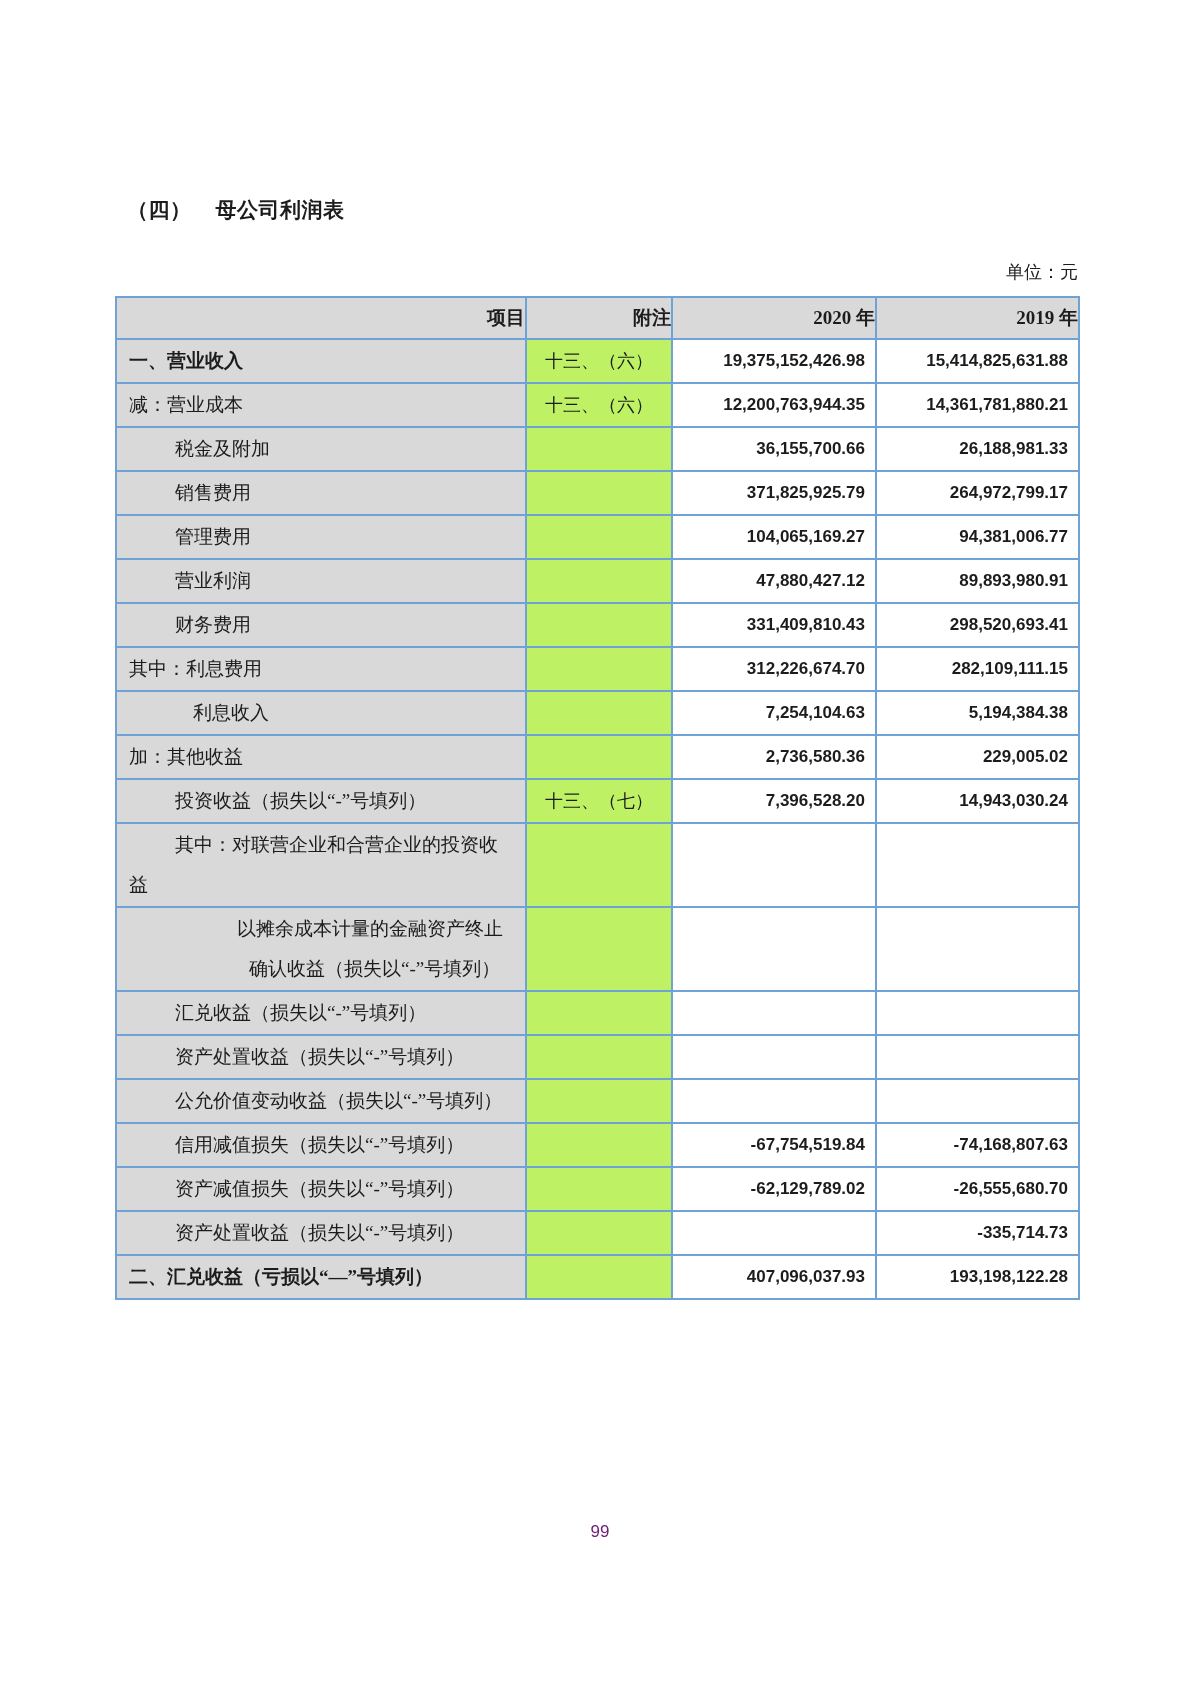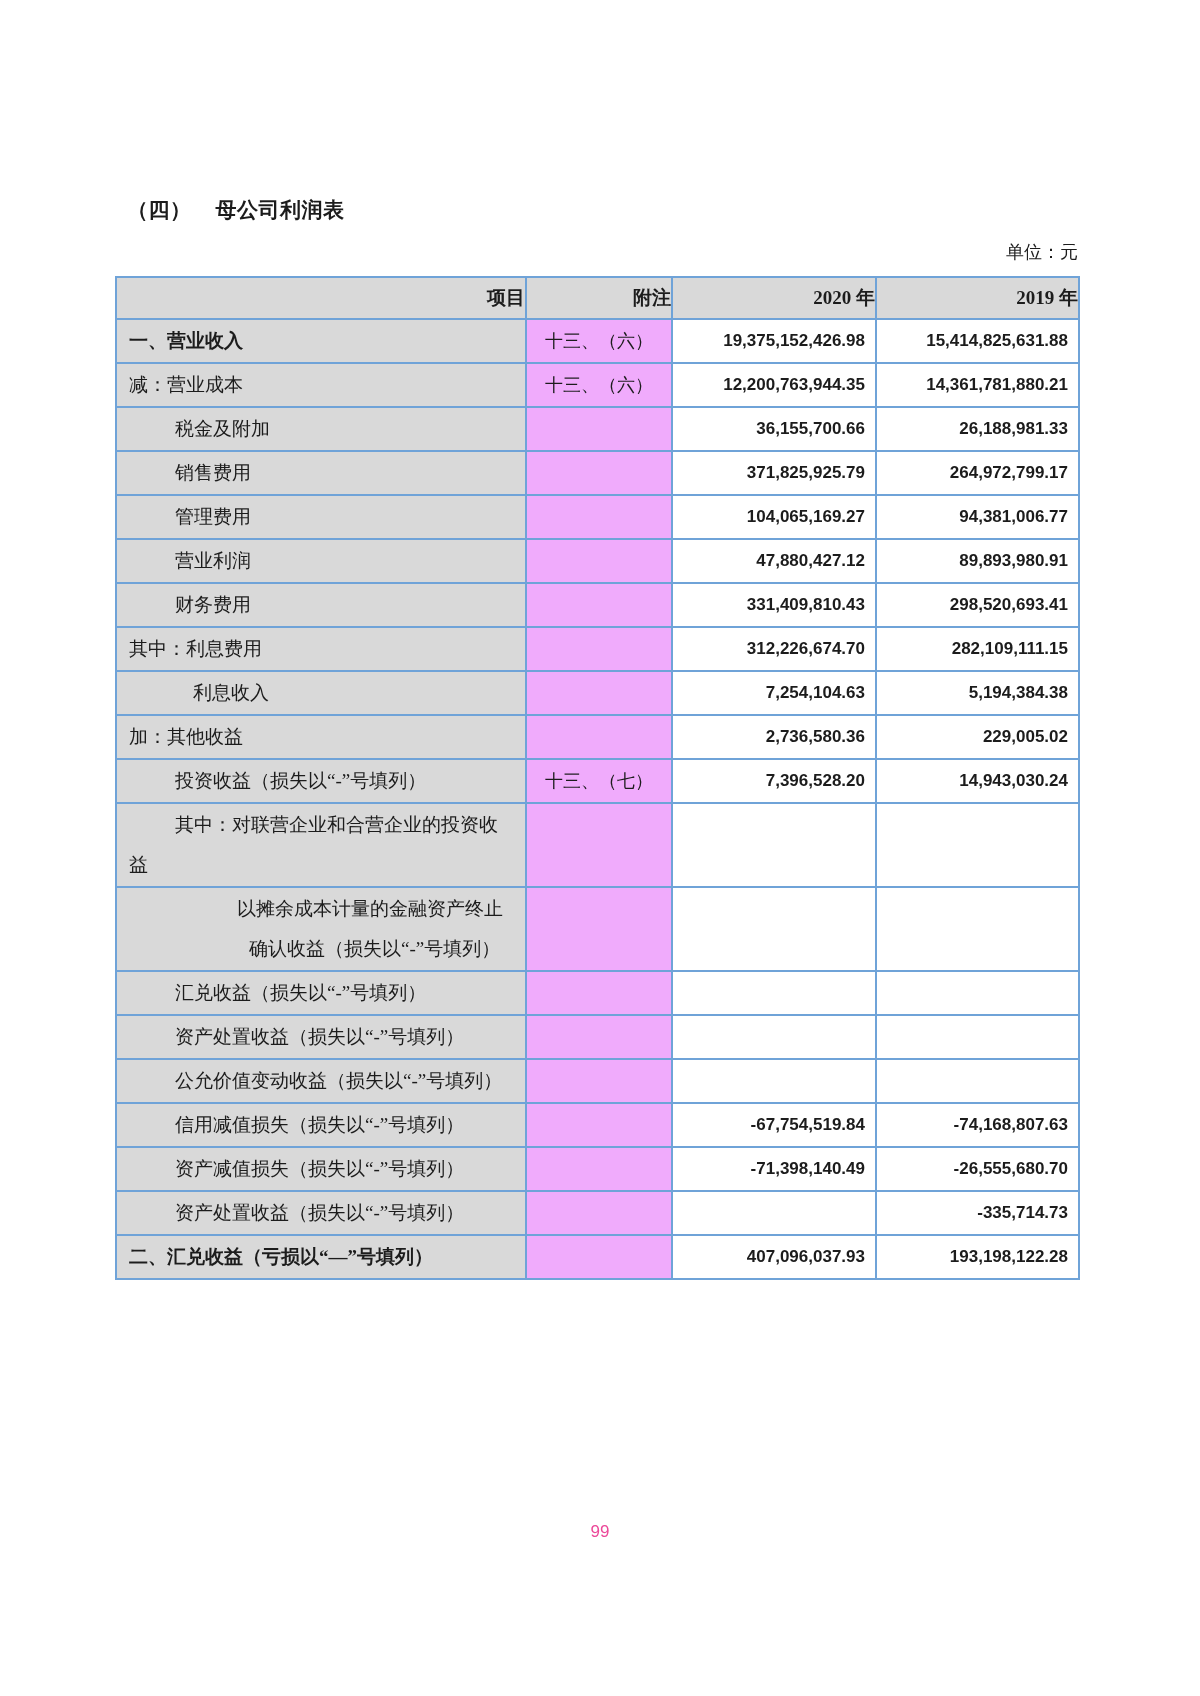--- a/index.html
+++ b/index.html
@@ -13,61 +13,61 @@
   .content {
     position: absolute; left: 115px; top: 196px; width: 963px;
   }
   .section-title {
     font-size: 21px; font-weight: bold; margin-left: 12px;
     letter-spacing: 0.5px;
   }
   .section-title .section-no { margin-right: 24px; }
   .unit-line {
     text-align: right; font-size: 18px;
-    margin-top: 16px; margin-bottom: 12px;
+    margin-top: 36px; margin-bottom: 12px;
   }
   table.fin {
     width: 963px; table-layout: fixed; border-collapse: collapse;
   }
   table.fin th, table.fin td {
     border: 2px solid var(--border, #6fa3d8);
     vertical-align: middle;
   }
   table.fin th {
     background: var(--cellbg, #d9d9d9);
     font-size: 19px; font-weight: bold;
     height: 42px; text-align: right; padding-left: 12px;
   }
   td.lbl {
     background: var(--cellbg, #d9d9d9);
     font-size: 19px; line-height: 40px;
     padding: 1px 10px 1px 12px;
     text-align: left;
   }
   td.note {
-    text-align: center; font-size: 18px; background: #f0abfc;
+    text-align: center; font-size: 18px; background: #bef264;
   }
   td.num {
     text-align: right; background: #fff;
     font-family: "Liberation Sans", "DejaVu Sans", sans-serif;
     font-weight: 600; font-size: 17px;
     padding-right: 10px;
   }
   tr.bold-row td.lbl { font-weight: bold; }
   tr.bold-row td.num { font-weight: 700; }
   
   .ind0 { text-indent: 0; margin-top: 44px; }
   .ind1 { text-indent: 46px; }
   .ind2 { text-indent: 64px; }
   .ind3 { padding-left: 132px !important; text-indent: -12px; }
   .page-number {
     position: absolute; top: 1522px; left: 0; width: 1200px;
     text-align: center; font-size: 17px;
     font-family: "Liberation Sans", "DejaVu Sans", sans-serif;
-    color: #ec4899;
+    color: #701a75;
   }
 </style>
 </head>
 <body style="--border: #6fa3d8; --cellbg: #d9d9d9;">
 
 <div class="content">
 
   <div class="section-title">
     <span class="section-no">（四）</span><span>母公司利润表</span>
   </div>
@@ -188,21 +188,21 @@
   </tr>
         <tr>
     <td class="lbl ind1">信用减值损失（损失以“-”号填列）</td>
     <td class="note"></td>
     <td class="num">-67,754,519.84</td>
     <td class="num">-74,168,807.63</td>
   </tr>
         <tr>
     <td class="lbl ind1">资产减值损失（损失以“-”号填列）</td>
     <td class="note"></td>
-    <td class="num">-71,398,140.49</td>
+    <td class="num">-62,129,789.02</td>
     <td class="num">-26,555,680.70</td>
   </tr>
         <tr>
     <td class="lbl ind1">资产处置收益（损失以“-”号填列）</td>
     <td class="note"></td>
     <td class="num"></td>
     <td class="num">-335,714.73</td>
   </tr>
         <tr class="bold-row">
     <td class="lbl ind0">二、汇兑收益（亏损以“—”号填列）</td>

